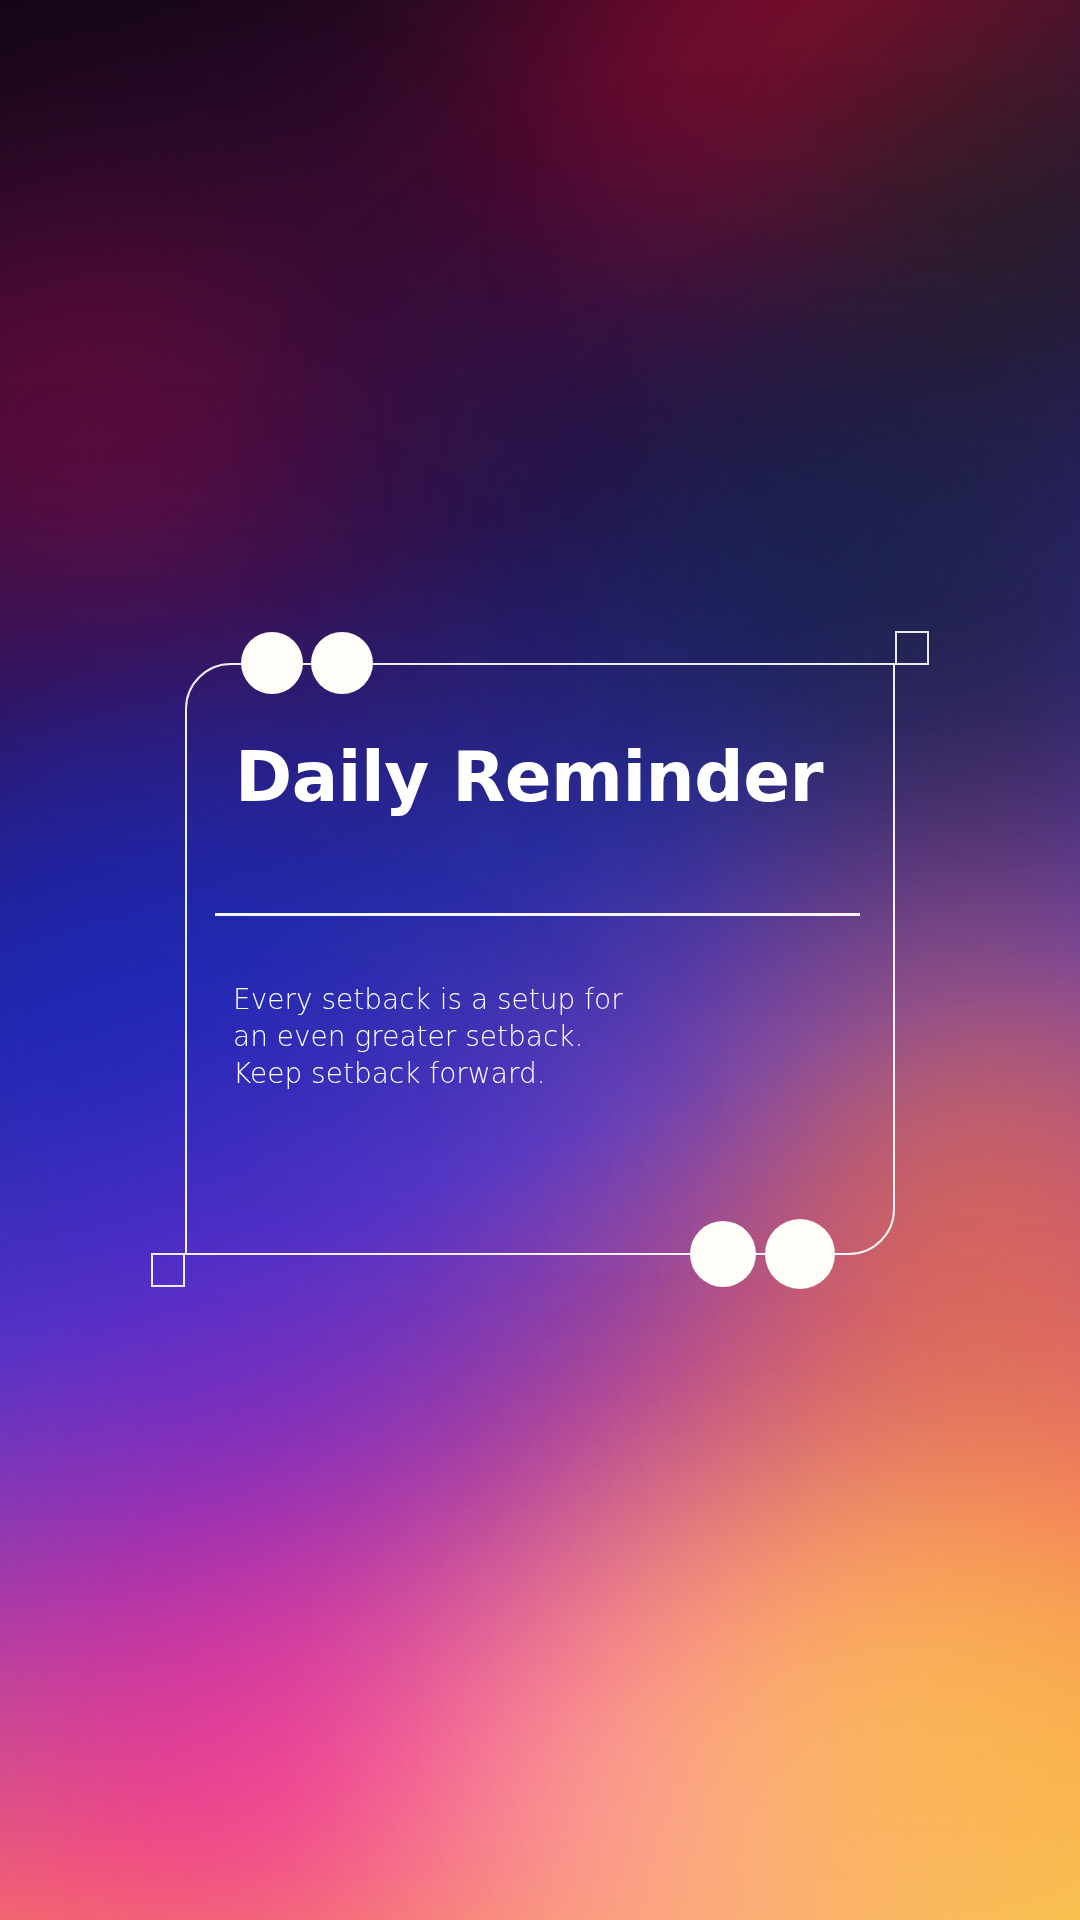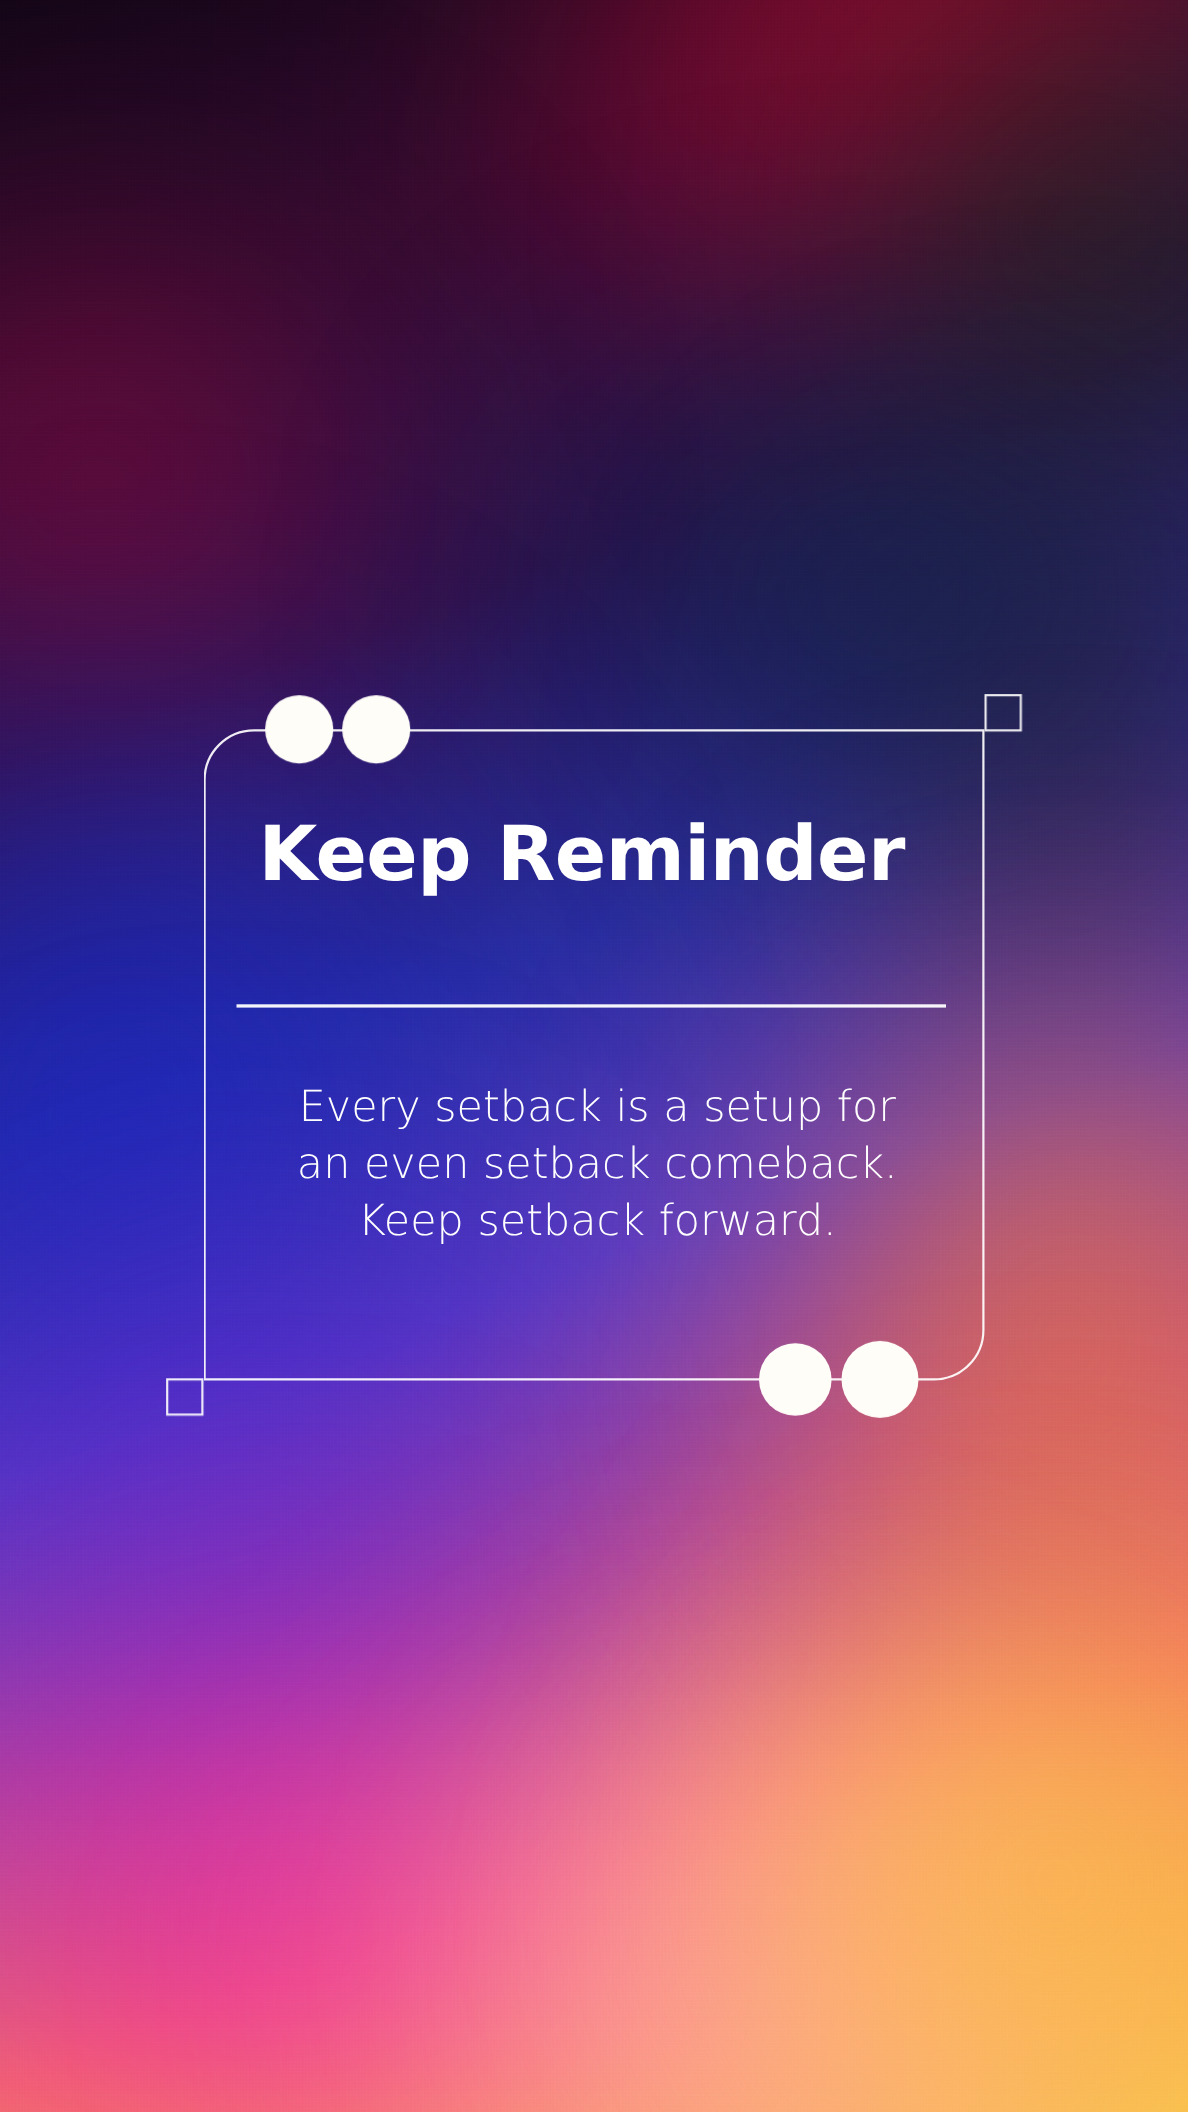--- a/index.html
+++ b/index.html
@@ -189,24 +189,23 @@
     background:rgba(255,255,255,0.95);
   }
 
   .body-text {
     position:absolute;
     left:48px;
     top:318px;
     width:620px;
     font-family:"DejaVu Sans", sans-serif;
     font-weight:300;
-    font-size:39px;
+    font-size:28px;
     line-height:1.33;
     color:#ffffff;
-    text-align:center;
   }
   .body-text span { display:block; white-space:nowrap; }
 </style>
 </head>
 <body>
 
 <div id="poster">
 
   <div class="bg-base"></div>
   <div class="blob blob-crimson"></div>
@@ -228,24 +227,24 @@
     <div class="frame-outline"></div>
 
     <div class="corner-square tr"></div>
     <div class="corner-square bl"></div>
 
     <div class="dot top-a"></div>
     <div class="dot top-b"></div>
     <div class="dot bottom-a"></div>
     <div class="dot bottom-b"></div>
 
-    <div class="title">Keep Reminder</div>
+    <div class="title">Daily Reminder</div>
 
     <div class="divider"></div>
 
     <div class="body-text">
       <span>Every setback is a setup for</span>
-      <span>an even setback comeback.</span>
+      <span>an even greater setback.</span>
       <span>Keep setback forward.</span>
     </div>
 
   </div>
 </div>
 
 </body></html>

